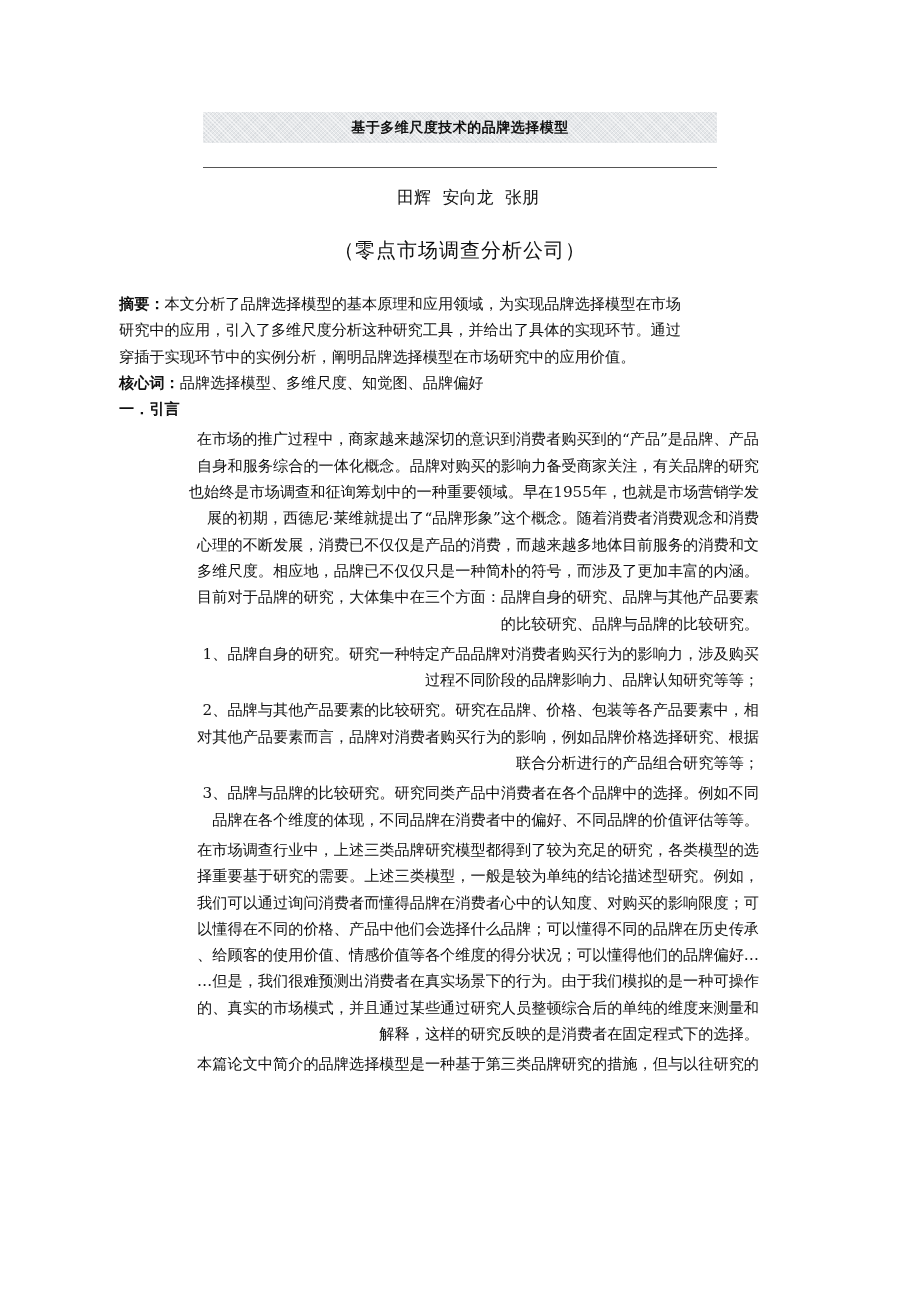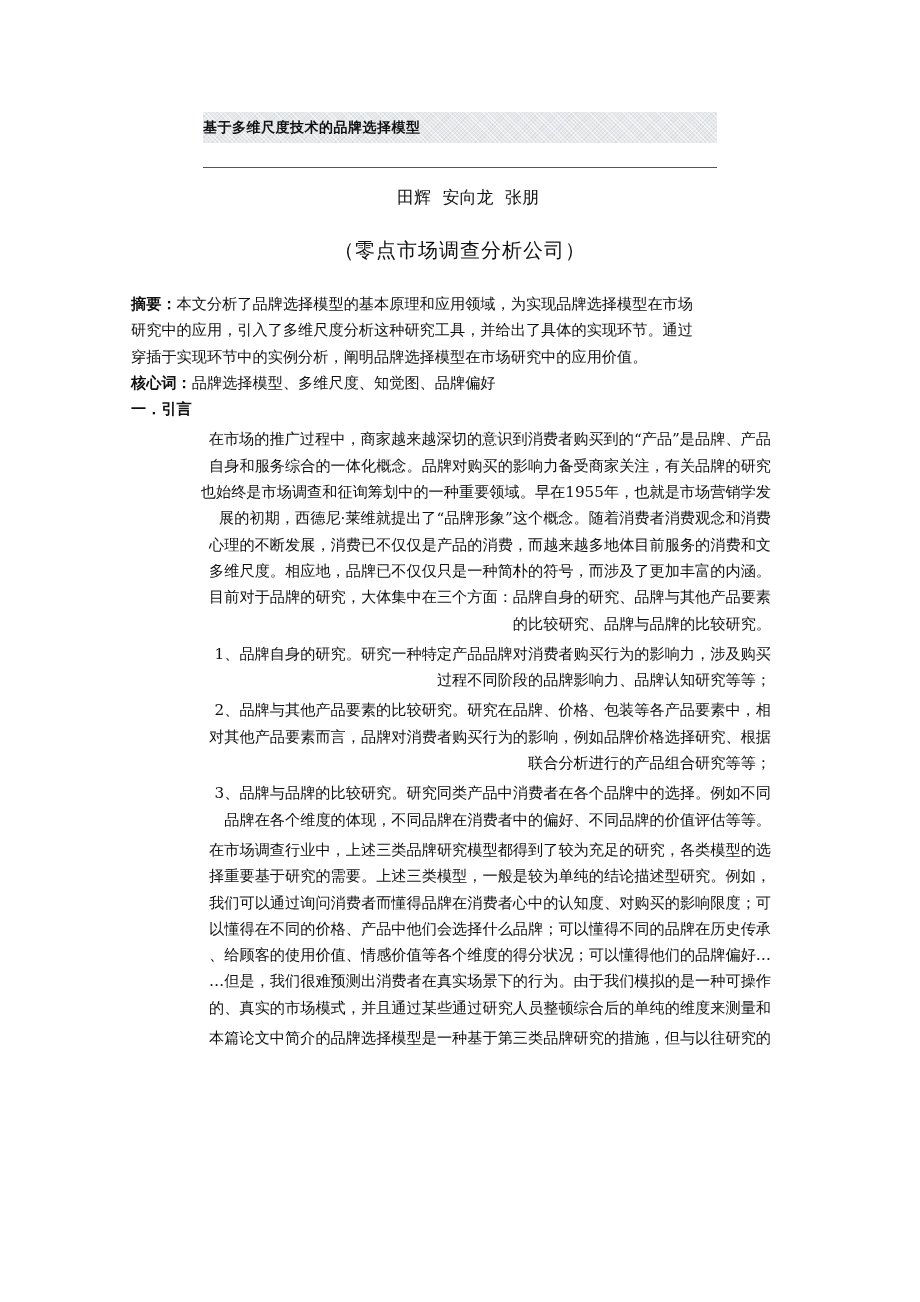--- a/index.html
+++ b/index.html
@@ -28,20 +28,21 @@
     left: 203px;
     top: 112px;
     width: 514px;
     height: 31px;
     background-color: #e6e8ea;
     background-image:
       repeating-linear-gradient(45deg, rgba(255,255,255,0.55) 0 1px, transparent 1px 3px),
       repeating-linear-gradient(-45deg, rgba(200,205,210,0.45) 0 1px, transparent 1px 3px);
     display: flex;
     align-items: center;
+    justify-content: center;
   }
   .title-text {
     font-family: "DejaVu Sans", "Liberation Sans", sans-serif;
     font-weight: bold;
     font-size: 14px;
     letter-spacing: 0.5px;
     color: #111111;
   }
   .title-rule {
     position: absolute;
@@ -67,21 +68,21 @@
     left: 0;
     top: 237px;
     width: 920px;
     text-align: center;
     font-size: 20px;
     letter-spacing: 1px;
     color: #111111;
   }
   .body-text {
     position: absolute;
-    left: 131px;
+    left: 119px;
     top: 291px;
     width: 640px;
     font-size: 15.2px;
     line-height: 26.3px;
     color: #111111;
   }
   .line {
     display: block;
     white-space: nowrap;
     overflow: visible;
@@ -158,20 +159,21 @@
     </div>
 
     <div class="para-gap">
       <span class="line">在市场调查行业中，上述三类品牌研究模型都得到了较为充足的研究，各类模型的选</span>
       <span class="line">择重要基于研究的需要。上述三类模型，一般是较为单纯的结论描述型研究。例如，</span>
       <span class="line">我们可以通过询问消费者而懂得品牌在消费者心中的认知度、对购买的影响限度；可</span>
       <span class="line">以懂得在不同的价格、产品中他们会选择什么品牌；可以懂得不同的品牌在历史传承</span>
       <span class="line">、给顾客的使用价值、情感价值等各个维度的得分状况；可以懂得他们的品牌偏好…</span>
       <span class="line">…但是，我们很难预测出消费者在真实场景下的行为。由于我们模拟的是一种可操作</span>
       <span class="line">的、真实的市场模式，并且通过某些通过研究人员整顿综合后的单纯的维度来测量和</span>
+      <span class="line">解释，这样的研究反映的是消费者在固定程式下的选择。</span>
     </div>
 
     <div class="para-gap">
       <span class="line">本篇论文中简介的品牌选择模型是一种基于第三类品牌研究的措施，但与以往研究的</span>
     </div>
 
   </div>
 </div>
 
 </body></html>

